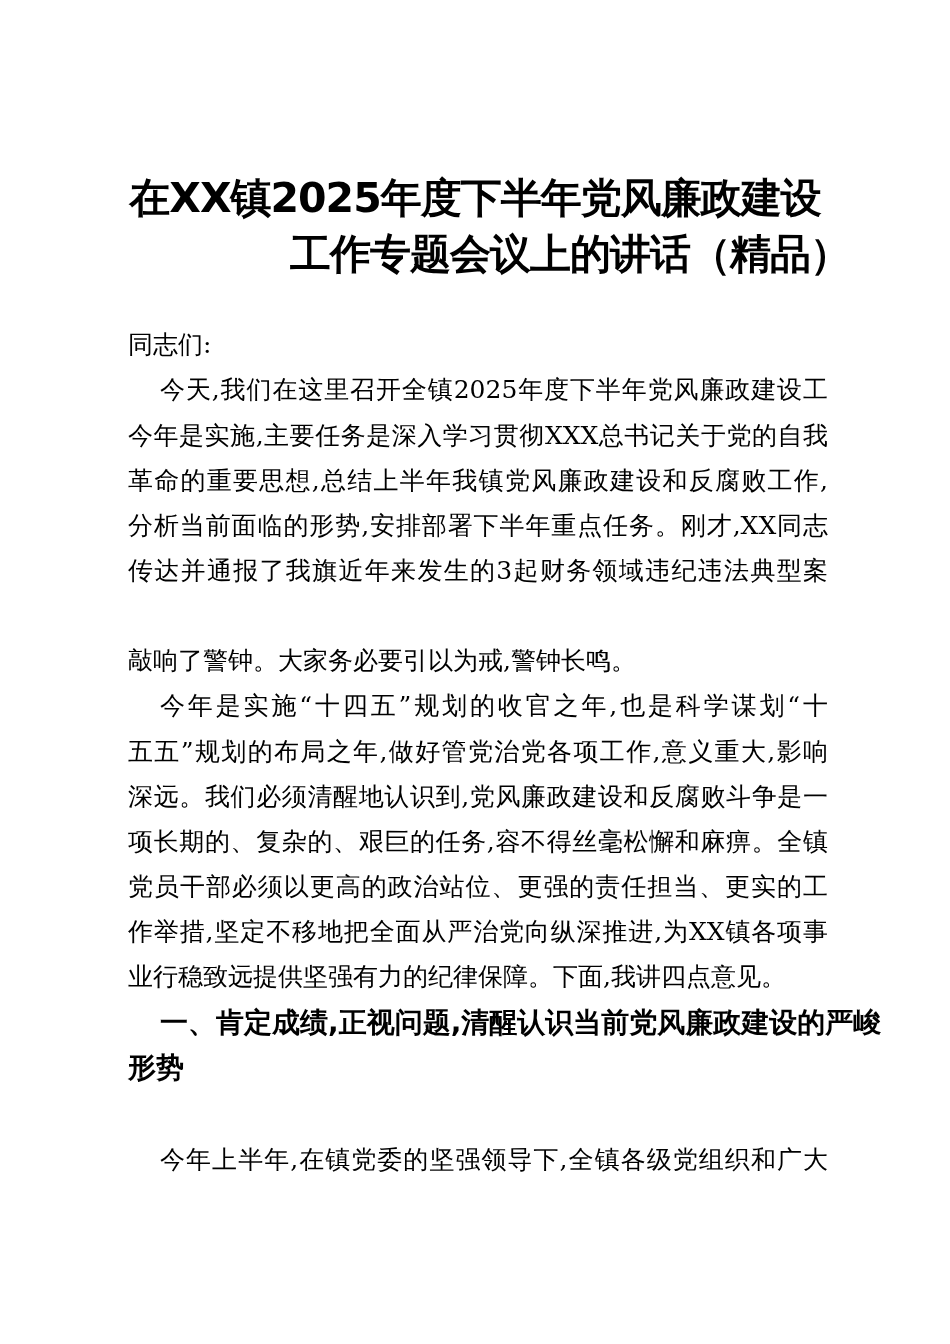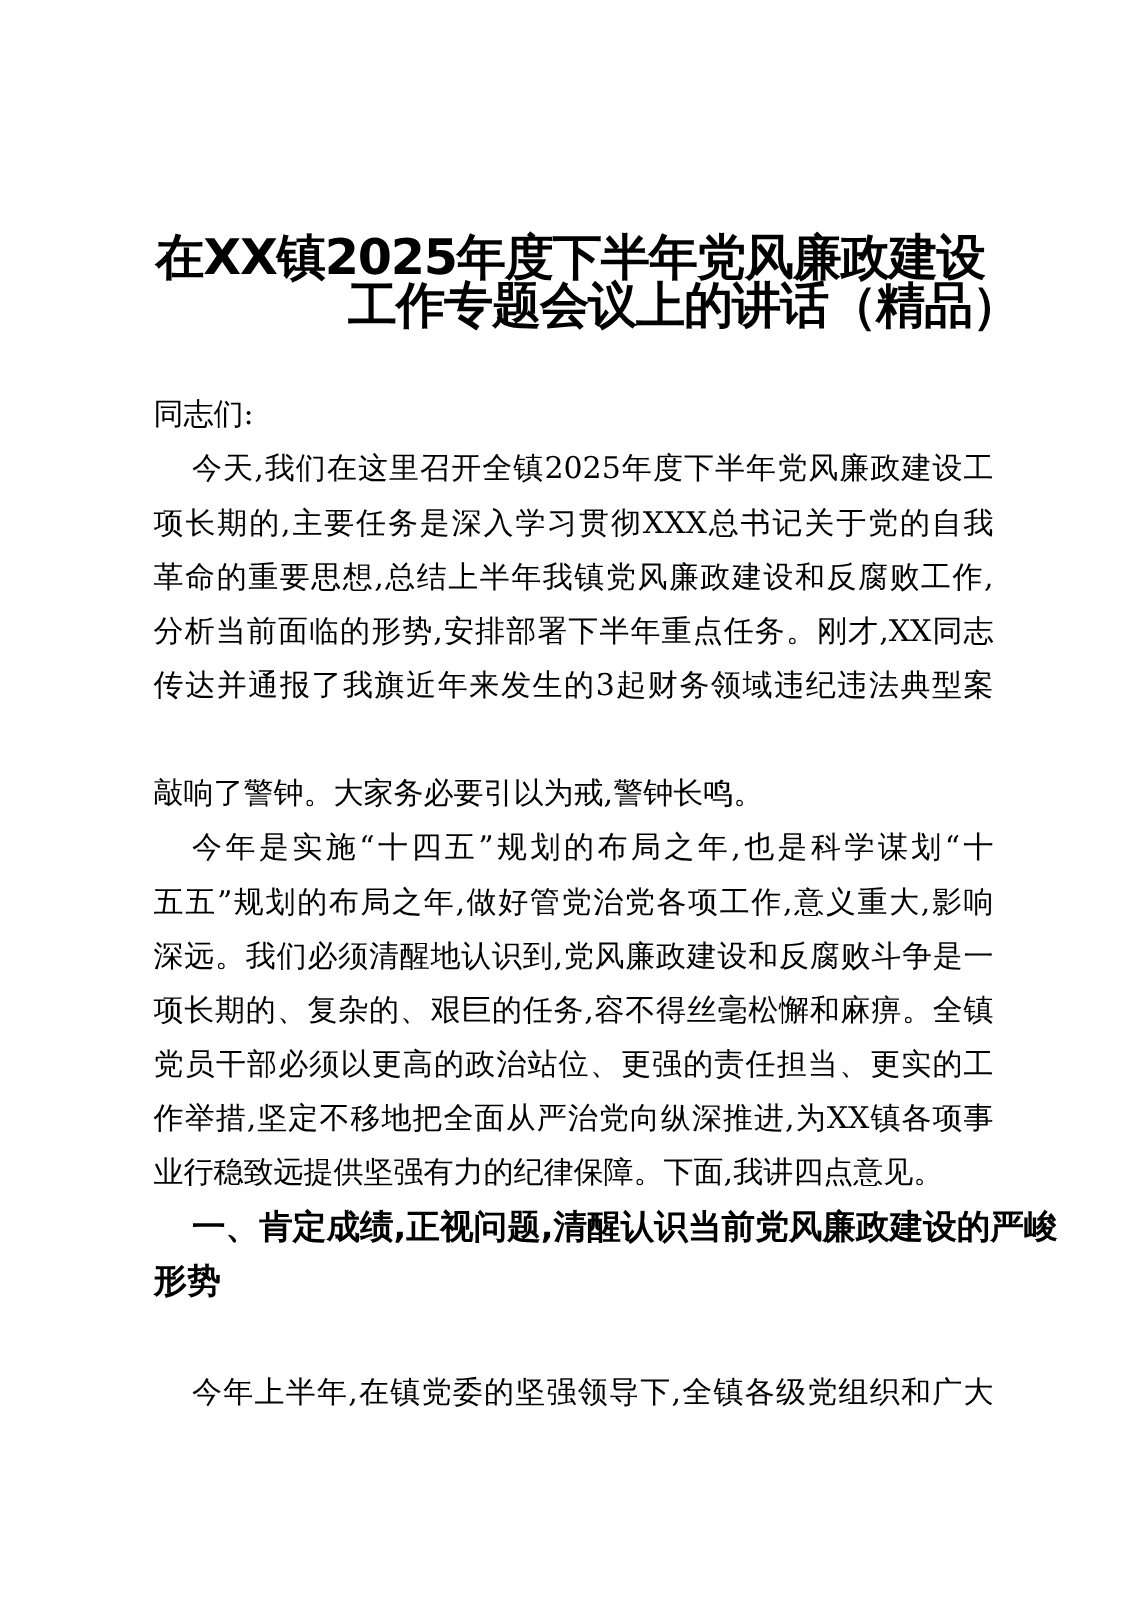--- a/index.html
+++ b/index.html
@@ -28,21 +28,21 @@
     left: 100px;
     width: 750px;
     text-align: center;
     font-family: "DejaVu Sans", "Liberation Sans", sans-serif;
     font-weight: bold;
     font-size: 41px;
     line-height: 56px;
     letter-spacing: -1px;
     white-space: nowrap;
   }
-  .title.l1 { top: 170px; margin-top: 16px; }
+  .title.l1 { top: 170px; }
   .title.l2 { top: 226px; text-align: right; }
 
   .line {
     position: absolute;
     left: 128px;
     width: 700px;
     font-size: 25px;
     line-height: 36px;
     white-space: nowrap;
     text-align: justify;
@@ -65,27 +65,27 @@
 <body>
 
 <div class="page">
 
   <div class="title l1">在XX镇2025年度下半年党风廉政建设</div>
   <div class="title l2">工作专题会议上的讲话（精品）</div>
 
   <div class="line last" style="top:327px;">同志们:</div>
 
   <div class="line indent" style="top:372px;">今天,我们在这里召开全镇2025年度下半年党风廉政建设工</div>
-  <div class="line" style="top:418px;">项长期的,主要任务是深入学习贯彻XXX总书记关于党的自我</div>
+  <div class="line" style="top:418px;">今年是实施,主要任务是深入学习贯彻XXX总书记关于党的自我</div>
   <div class="line" style="top:463px;">革命的重要思想,总结上半年我镇党风廉政建设和反腐败工作,</div>
   <div class="line" style="top:508px;">分析当前面临的形势,安排部署下半年重点任务。刚才,XX同志</div>
   <div class="line" style="top:553px;">传达并通报了我旗近年来发生的3起财务领域违纪违法典型案</div>
   <div class="line last" style="top:643px;">敲响了警钟。大家务必要引以为戒,警钟长鸣。</div>
 
-  <div class="line indent" style="top:688px;">今年是实施“十四五”规划的布局之年,也是科学谋划“十</div>
+  <div class="line indent" style="top:688px;">今年是实施“十四五”规划的收官之年,也是科学谋划“十</div>
   <div class="line" style="top:734px;">五五”规划的布局之年,做好管党治党各项工作,意义重大,影响</div>
   <div class="line" style="top:779px;">深远。我们必须清醒地认识到,党风廉政建设和反腐败斗争是一</div>
   <div class="line" style="top:824px;">项长期的、复杂的、艰巨的任务,容不得丝毫松懈和麻痹。全镇</div>
   <div class="line" style="top:869px;">党员干部必须以更高的政治站位、更强的责任担当、更实的工</div>
   <div class="line" style="top:914px;">作举措,坚定不移地把全面从严治党向纵深推进,为XX镇各项事</div>
   <div class="line last" style="top:959px;">业行稳致远提供坚强有力的纪律保障。下面,我讲四点意见。</div>
 
   <div class="line indent heading" style="top:1005px;">一、肯定成绩,正视问题,清醒认识当前党风廉政建设的严峻</div>
   <div class="line last heading" style="top:1050px;">形势</div>
 

